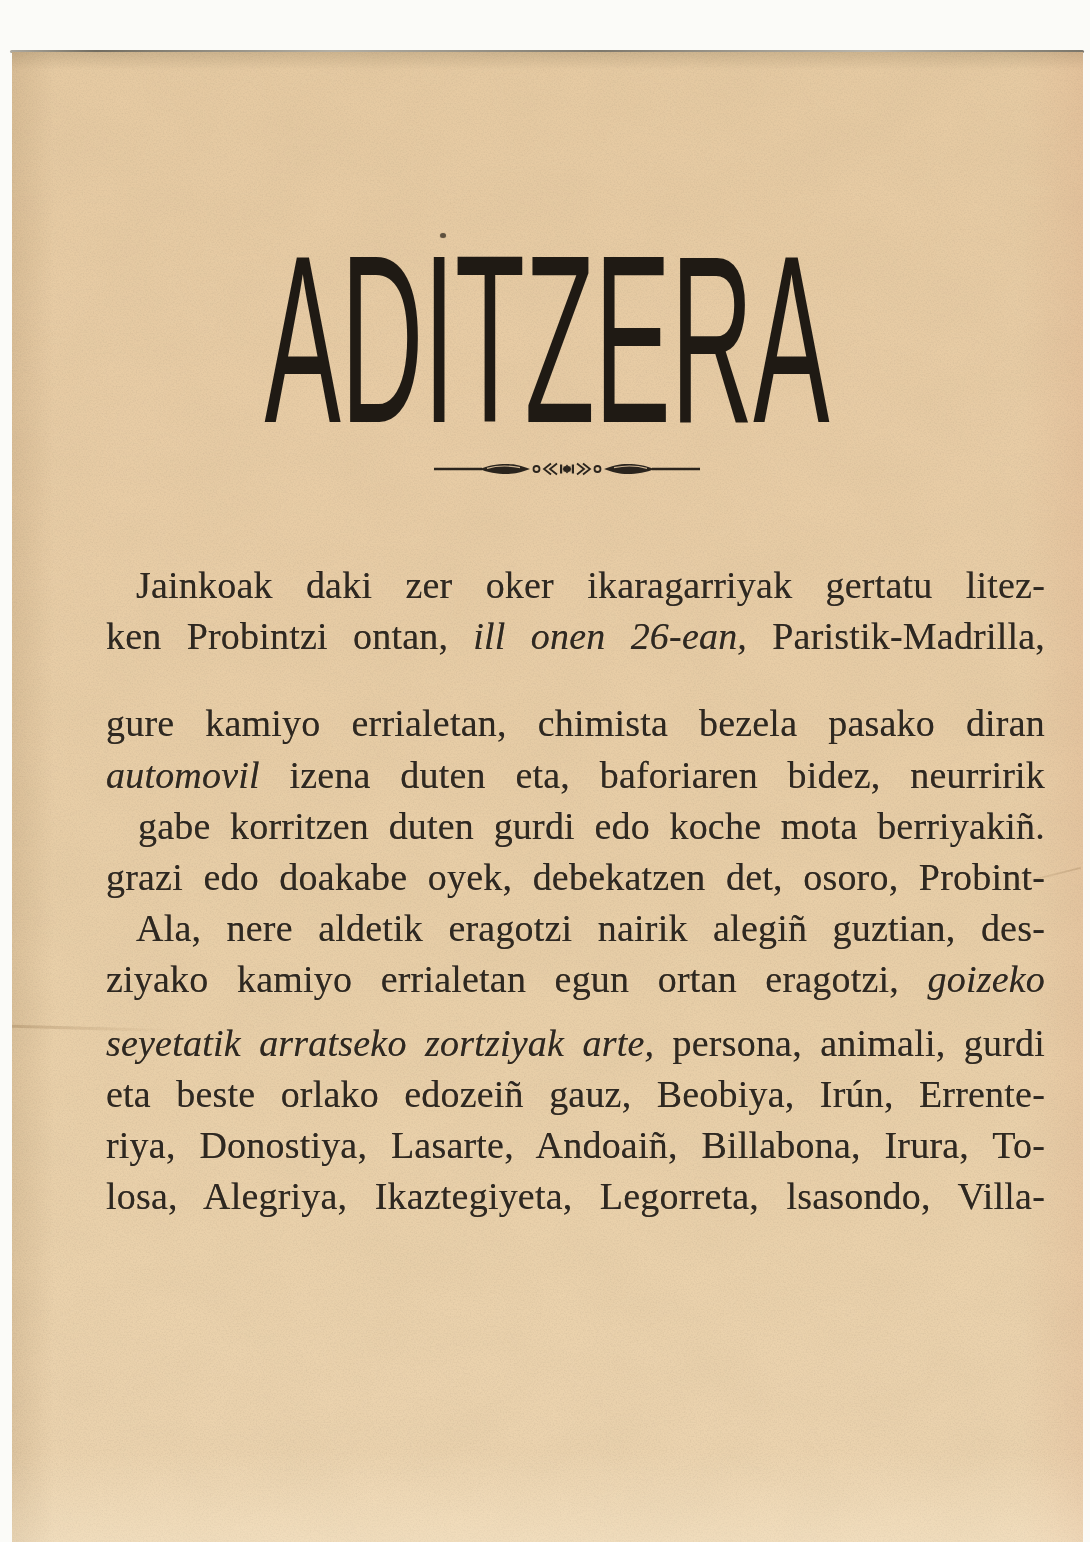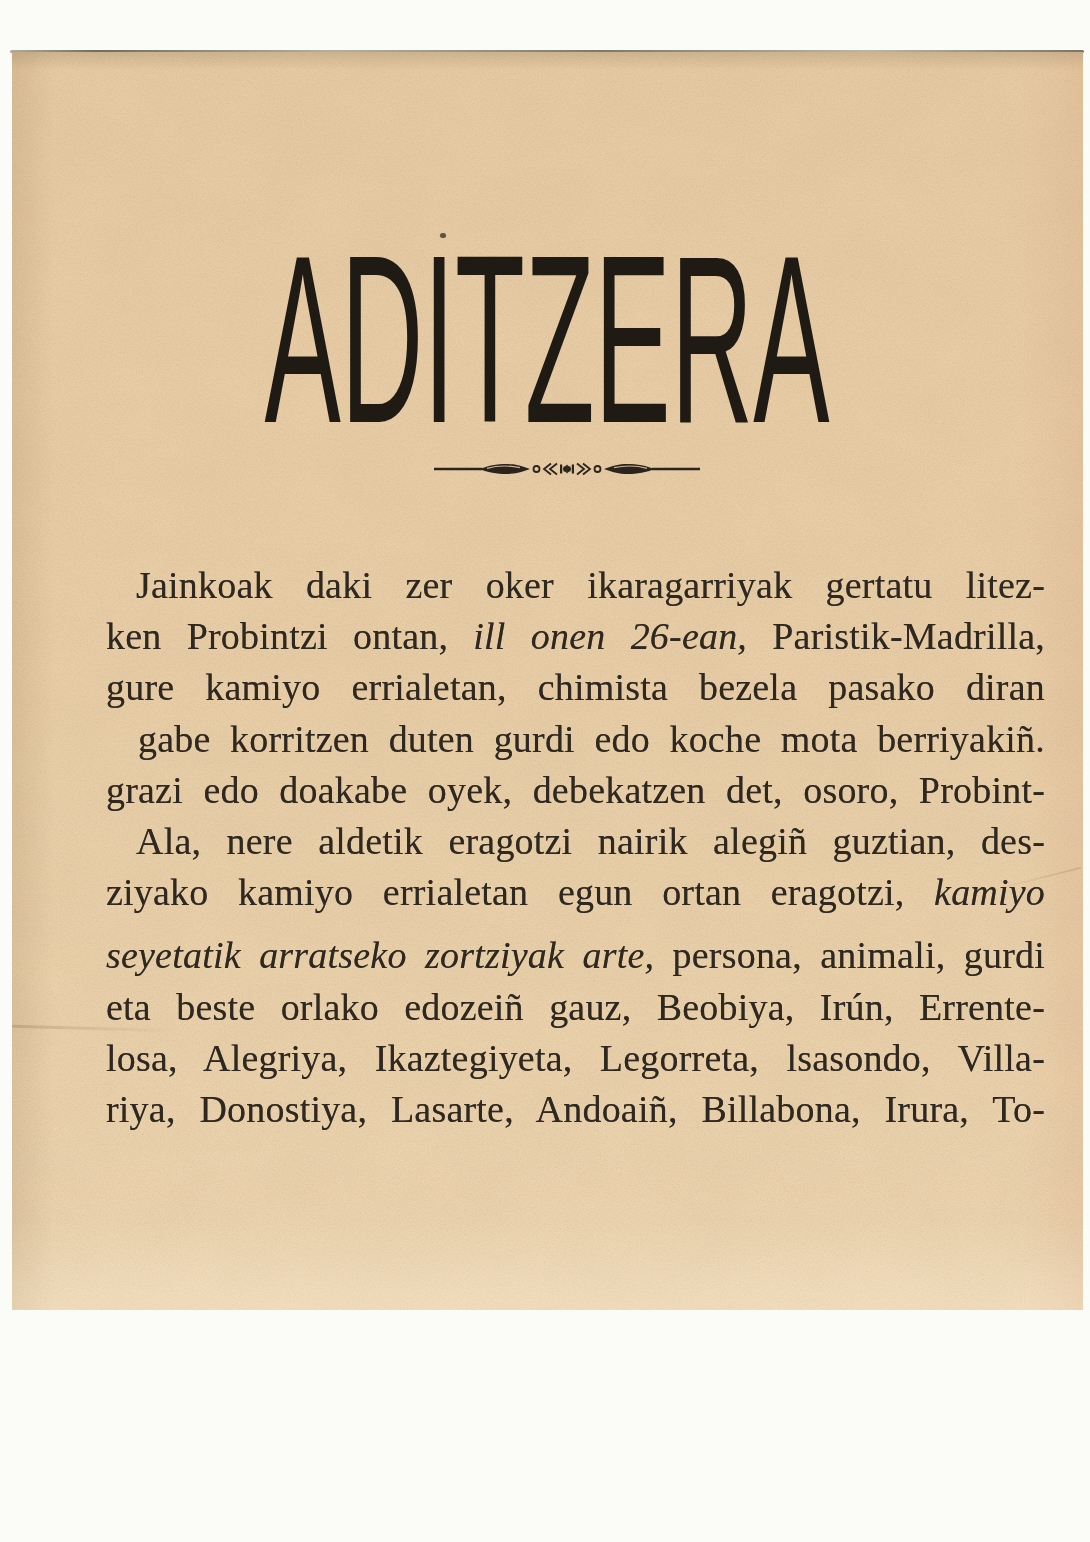--- a/index.html
+++ b/index.html
@@ -12,21 +12,21 @@
   }
   .backdrop { position:absolute; inset:0; background:#fbfbf8; }
   .paper-edge {
     position:absolute; left:10px; top:50px; width:1074px; height:3px;
     background:linear-gradient(90deg,
       rgba(112,104,88,0.55), rgba(90,84,70,0.85) 8%, rgba(120,112,95,0.55) 30%,
       rgba(95,88,74,0.8) 55%, rgba(120,112,96,0.5) 80%, rgba(90,84,70,0.8) 100%);
     border-radius:2px;
   }
   .paper {
-    position:absolute; left:12px; top:52px; width:1071px; height:1258px;
+    position:absolute; left:12px; top:52px; width:1071px; height:1490px;
     background:linear-gradient(180deg, #e7cba3 0%, #e9cda6 25%, #e9cfa8 55%, #ebd2ac 80%, #edd5b1 100%);
   }
   .noise { position:absolute; left:0; top:0; width:100%; height:100%; pointer-events:none; }
   .shade { position:absolute; pointer-events:none; }
   .shade.top    { left:0; top:0; width:100%; height:18px;
                   background:linear-gradient(180deg, rgba(110,95,68,0.20), rgba(110,95,68,0)); }
   .shade.left   { left:0; top:0; width:42px; height:100%;
                   background:linear-gradient(90deg, rgba(124,94,58,0.13), rgba(124,94,58,0)); }
   .shade.right  { right:0; top:0; width:60px; height:100%;
                   background:linear-gradient(270deg, rgba(198,122,92,0.11), rgba(198,122,92,0)); }
@@ -125,25 +125,26 @@
       <path class="stroke" d="M145,8.5 L152,14 L145,19.5" stroke-width="1.8"></path>
       <circle class="stroke" cx="165.5" cy="14" r="3" stroke-width="1.8"></circle>
       <path class="fill" d="M222,14 C212,9.2 194,7.6 184,10.2 C180,11.2 175.5,12.8 172,14 C175.5,15.2 180,16.8 184,17.8 C194,20.4 212,18.8 222,14 Z"></path>
       <path d="M215,13.4 C206,10.8 194,10.2 182,12.6" stroke="#e9cda6" stroke-width="1.1" fill="none" opacity="0.85"></path>
       <path class="stroke" d="M220,14 H268" stroke-width="2.4"></path>
     </svg>
 
     <div class="body-text">
         <div class="line indent" style="white-space: normal;"><span>Jainkoak daki zer oker ikaragarriyak gertatu litez-</span></div>
         <div class="line" style="white-space: normal;"><span>ken Probintzi ontan, </span><span class="it">ill onen 26-ean,</span><span> Paristik-Madrilla,</span></div>
-        <div class="line" style="white-space: normal;"><span>gure kamiyo errialetan, chimista bezela pasako diran</span></div>
+        <div class="line" style="white-space: normal; margin-top: 36px;"><span>gure kamiyo errialetan, chimista bezela pasako diran</span></div>
+        <div class="line" style="white-space: normal;"><span class="it">automovil</span><span> izena duten eta, baforiaren bidez, neurririk</span></div>
         <div class="line" style="white-space: normal; margin-left: 32px;"><span>gabe korritzen duten gurdi edo koche mota berriyakiñ.</span></div>
         <div class="line" style="white-space: normal;"><span>grazi edo doakabe oyek, debekatzen det, osoro, Probint-</span></div>
         <div class="line indent" style="white-space: normal;"><span>Ala, nere aldetik eragotzi nairik alegiñ guztian, des-</span></div>
-        <div class="line" style="white-space: normal;"><span>ziyako kamiyo errialetan egun ortan eragotzi, </span><span class="it">kamiyo</span></div>
+        <div class="line" style="white-space: normal;"><span>ziyako kamiyo errialetan egun ortan eragotzi, </span><span class="it">goizeko</span></div>
         <div class="line" style="white-space: normal; margin-top: 12px;"><span class="it">seyetatik arratseko zortziyak arte,</span><span> persona, animali, gurdi</span></div>
         <div class="line" style="white-space: normal;"><span>eta beste orlako edozeiñ gauz, Beobiya, Irún, Errente-</span></div>
+        <div class="line" style="white-space: normal;"><span>riya, Donostiya, Lasarte, Andoaiñ, Billabona, Irura, To-</span></div>
         <div class="line" style="white-space: normal;"><span>losa, Alegriya, Ikaztegiyeta, Legorreta, lsasondo, Villa-</span></div>
-        <div class="line" style="white-space: normal;"><span>riya, Donostiya, Lasarte, Andoaiñ, Billabona, Irura, To-</span></div>
       </div>
 
   </div>
 </div>
 
 </body></html>

